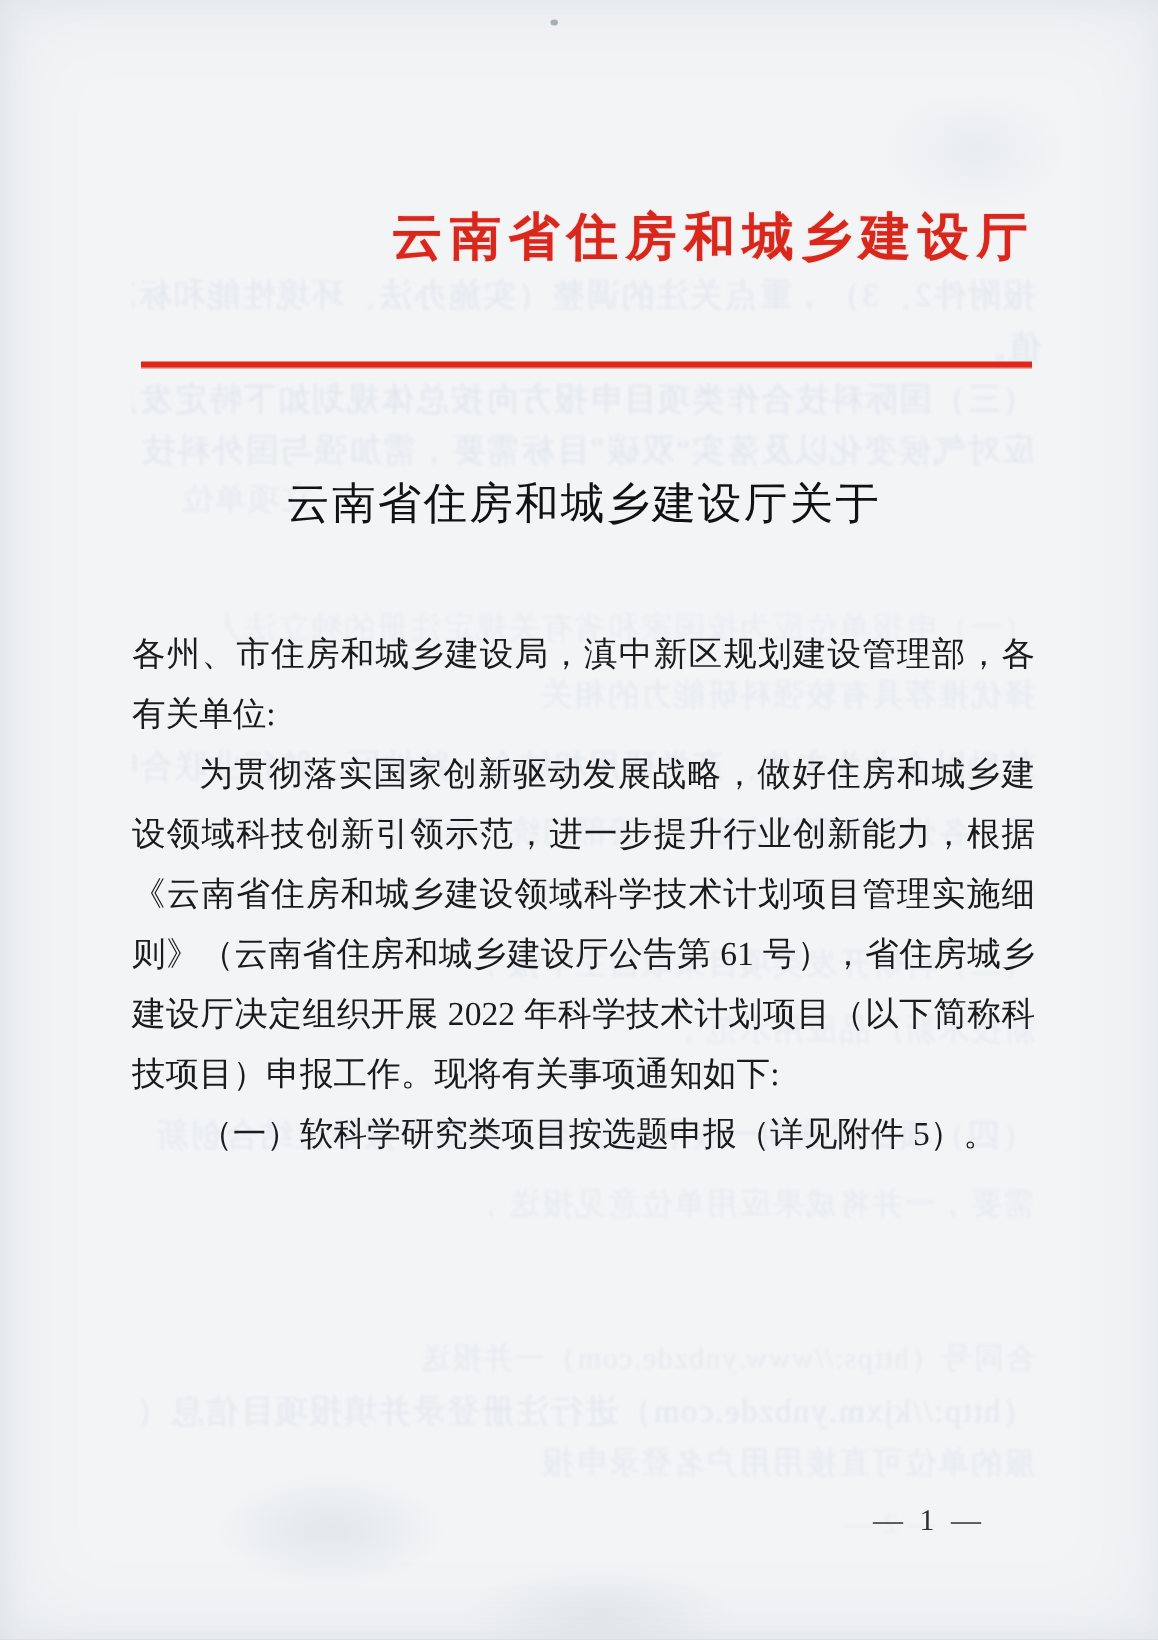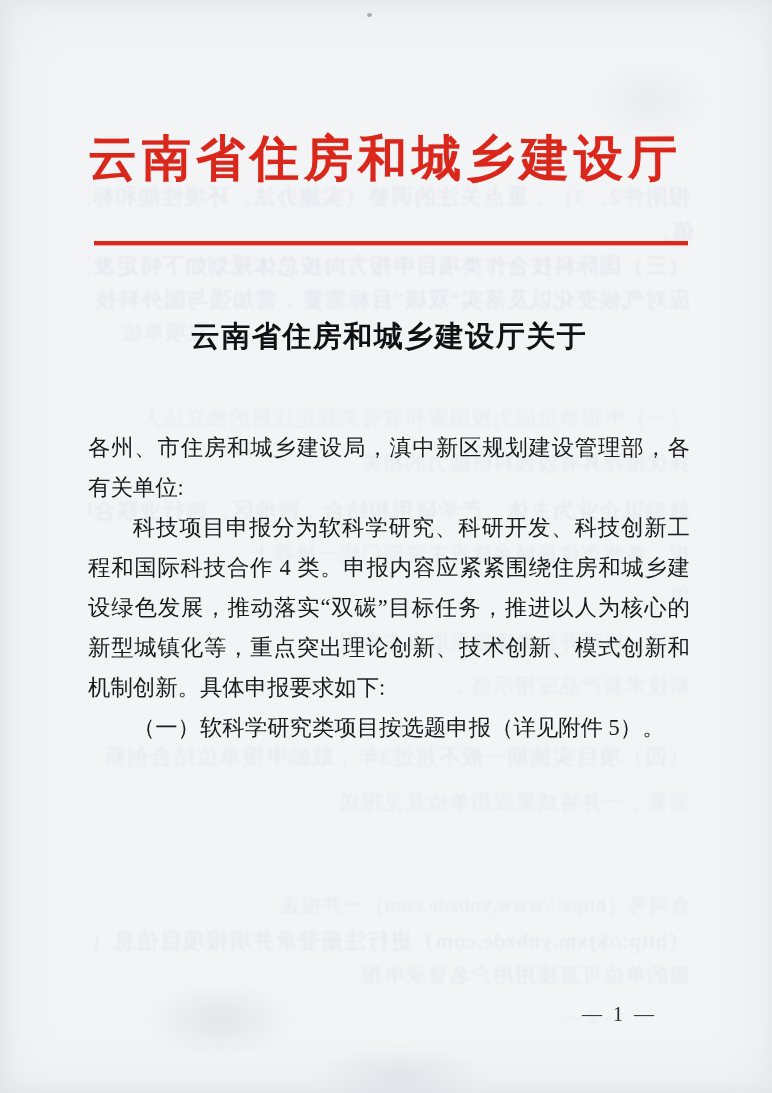--- a/index.html
+++ b/index.html
@@ -31,39 +31,39 @@
     color:rgba(110,130,160,0.34);
     white-space:nowrap;
     overflow:hidden;
     font-family:"Liberation Serif","DejaVu Serif",serif;
     letter-spacing:1px;
   }
   
   .content{position:absolute;left:88px;top:0;width:602px;height:100%;}
   .letterhead{
     position:absolute;top:131px;left:0;width:100%;
-    margin:0;text-align:left;
-    font-size:49px;line-height:56px;font-weight:bold;
+    margin:0;text-align:right;
+    font-size:34px;line-height:56px;font-weight:bold;
     letter-spacing:5px;
     color:#d9271b;
     text-shadow:0 0 1px rgba(217,39,27,0.4);
   }
   .red-rule{
     position:absolute;top:241px;left:6px;width:594px;height:4px;
     background:#e0251a;
     box-shadow:0 1px 0 rgba(224,37,26,0.35);
   }
   .doc-title{
     position:absolute;top:313px;left:0;width:100%;
     text-align:center;
-    font-weight:bold;color:#121214;
+    font-weight:normal;color:#121214;
     font-size:29px;line-height:46px;letter-spacing:1.5px;
   }
   .body-text{
-    position:absolute;top:428px;left:0;width:602px;
+    position:absolute;top:416px;left:0;width:602px;
     font-size:22.4px;line-height:40px;
     color:#1b1b1d;
     text-align:justify;
   }
   .para{margin:0;padding:0;}
   .indent{text-indent:2em;}
   .section-heading{
     font-family:"Liberation Sans","DejaVu Sans",sans-serif;
     font-weight:bold;letter-spacing:0.5px;
   }
@@ -109,19 +109,19 @@
     <h1 class="letterhead">云南省住房和城乡建设厅</h1>
 
     <div class="red-rule"></div>
 
     <div class="doc-title">
       <div class="doc-title-line">云南省住房和城乡建设厅关于</div>
     </div>
 
     <div class="body-text">
       <p class="para">各州、市住房和城乡建设局，滇中新区规划建设管理部，各有关单位:</p>
-      <p class="para indent">科技项目申报分为软科学研究、科研开发、科技创新工程和国际科技合作 4 类。申报内容应紧紧围绕住房和城乡建设绿色发展，推动落实“双碳”目标任务，推进以人为核心的新型城镇化等，重点突出理论创新、技术创新、模式创新和机制创新。具体申报要求如下:</p>
+      <p class="para indent">为贯彻落实国家创新驱动发展战略，做好住房和城乡建设领域科技创新引领示范，进一步提升行业创新能力，根据《云南省住房和城乡建设领域科学技术计划项目管理实施细则》（云南省住房和城乡建设厅公告第 61 号），省住房城乡建设厅决定组织开展 2022 年科学技术计划项目（以下简称科技项目）申报工作。现将有关事项通知如下:</p>
       <p class="para indent">（一）软科学研究类项目按选题申报（详见附件 5）。</p>
     </div>
 
     <div class="page-number">— 1 —</div>
   </div>
 </div>
 
 </body></html>

